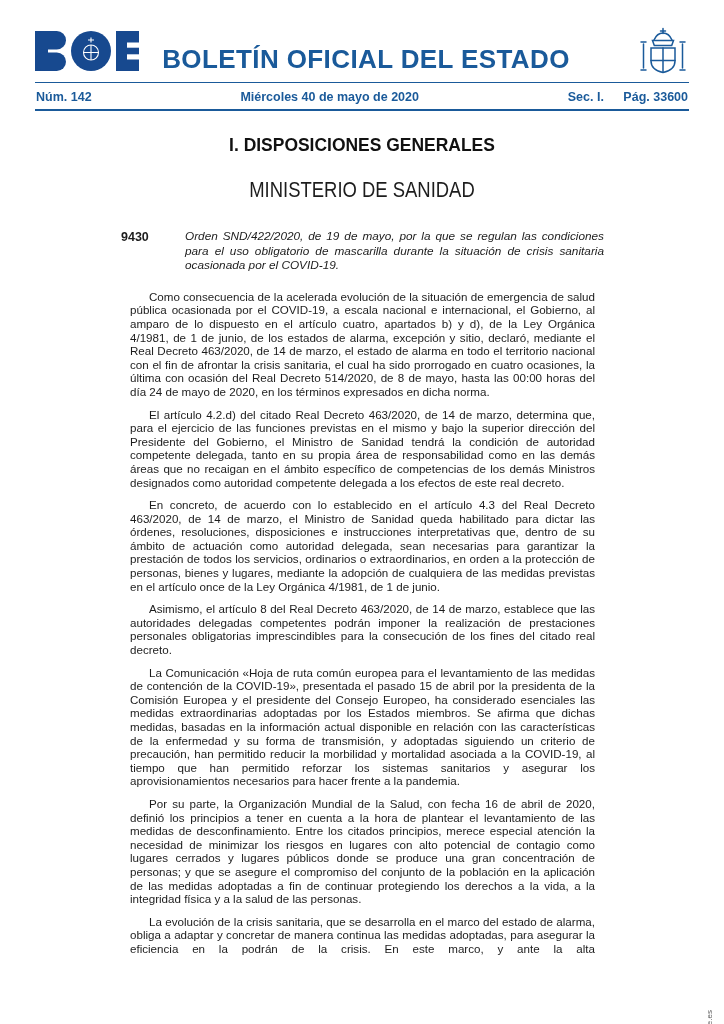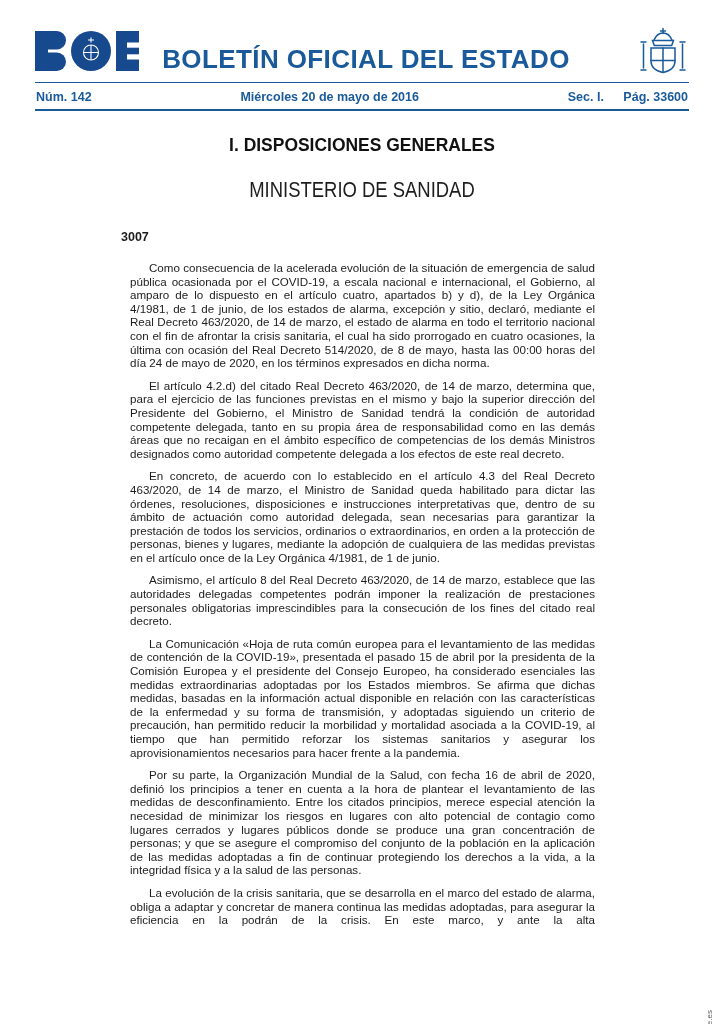--- a/index.html
+++ b/index.html
@@ -110,36 +110,37 @@
           <path d="M4.5,17 v24 M43.5,17 v24"></path>
           <path d="M2,15 h5 M41,15 h5 M2,43 h5 M41,43 h5"></path>
         </g>
       </svg>
     </div>
 
     <div class="rule-thin"></div>
 
     <div class="meta-row">
       <span>Núm. 142</span>
-      <span>Miércoles 20 de mayo de 2016</span>
+      <span>Miércoles 40 de mayo de 2020</span>
       <span class="meta-right">
         <span>Sec. I.</span>
         <span>Pág. 33600</span>
       </span>
     </div>
 
     <div class="rule-thick"></div>
   </div>
 
   <div class="section-heading">I. DISPOSICIONES GENERALES</div>
 
   <div class="ministry-heading">MINISTERIO DE SANIDAD</div>
 
   <div class="order">
-    <div class="order-number">3007</div>
+    <div class="order-number">9430</div>
+    <div class="order-title">Orden SND/422/2020, de 19 de mayo, por la que se regulan las condiciones para el uso obligatorio de mascarilla durante la situación de crisis sanitaria ocasionada por el COVID-19.</div>
   </div>
 
   <div class="body-text">
     <p>Como consecuencia de la acelerada evolución de la situación de emergencia de salud pública ocasionada por el COVID-19, a escala nacional e internacional, el Gobierno, al amparo de lo dispuesto en el artículo cuatro, apartados b) y d), de la Ley Orgánica 4/1981, de 1 de junio, de los estados de alarma, excepción y sitio, declaró, mediante el Real Decreto 463/2020, de 14 de marzo, el estado de alarma en todo el territorio nacional con el fin de afrontar la crisis sanitaria, el cual ha sido prorrogado en cuatro ocasiones, la última con ocasión del Real Decreto 514/2020, de 8 de mayo, hasta las 00:00 horas del día 24 de mayo de 2020, en los términos expresados en dicha norma.</p>
     <p>El artículo 4.2.d) del citado Real Decreto 463/2020, de 14 de marzo, determina que, para el ejercicio de las funciones previstas en el mismo y bajo la superior dirección del Presidente del Gobierno, el Ministro de Sanidad tendrá la condición de autoridad competente delegada, tanto en su propia área de responsabilidad como en las demás áreas que no recaigan en el ámbito específico de competencias de los demás Ministros designados como autoridad competente delegada a los efectos de este real decreto.</p>
     <p>En concreto, de acuerdo con lo establecido en el artículo 4.3 del Real Decreto 463/2020, de 14 de marzo, el Ministro de Sanidad queda habilitado para dictar las órdenes, resoluciones, disposiciones e instrucciones interpretativas que, dentro de su ámbito de actuación como autoridad delegada, sean necesarias para garantizar la prestación de todos los servicios, ordinarios o extraordinarios, en orden a la protección de personas, bienes y lugares, mediante la adopción de cualquiera de las medidas previstas en el artículo once de la Ley Orgánica 4/1981, de 1 de junio.</p>
     <p>Asimismo, el artículo 8 del Real Decreto 463/2020, de 14 de marzo, establece que las autoridades delegadas competentes podrán imponer la realización de prestaciones personales obligatorias imprescindibles para la consecución de los fines del citado real decreto.</p>
     <p>La Comunicación «Hoja de ruta común europea para el levantamiento de las medidas de contención de la COVID-19», presentada el pasado 15 de abril por la presidenta de la Comisión Europea y el presidente del Consejo Europeo, ha considerado esenciales las medidas extraordinarias adoptadas por los Estados miembros. Se afirma que dichas medidas, basadas en la información actual disponible en relación con las características de la enfermedad y su forma de transmisión, y adoptadas siguiendo un criterio de precaución, han permitido reducir la morbilidad y mortalidad asociada a la COVID-19, al tiempo que han permitido reforzar los sistemas sanitarios y asegurar los aprovisionamientos necesarios para hacer frente a la pandemia.</p>
     <p>Por su parte, la Organización Mundial de la Salud, con fecha 16 de abril de 2020, definió los principios a tener en cuenta a la hora de plantear el levantamiento de las medidas de desconfinamiento. Entre los citados principios, merece especial atención la necesidad de minimizar los riesgos en lugares con alto potencial de contagio como lugares cerrados y lugares públicos donde se produce una gran concentración de personas; y que se asegure el compromiso del conjunto de la población en la aplicación de las medidas adoptadas a fin de continuar protegiendo los derechos a la vida, a la integridad física y a la salud de las personas.</p>
     <p class="p-continued">La evolución de la crisis sanitaria, que se desarrolla en el marco del estado de alarma, obliga a adaptar y concretar de manera continua las medidas adoptadas, para asegurar la eficiencia en la podrán de la crisis. En este marco, y ante la alta</p>

